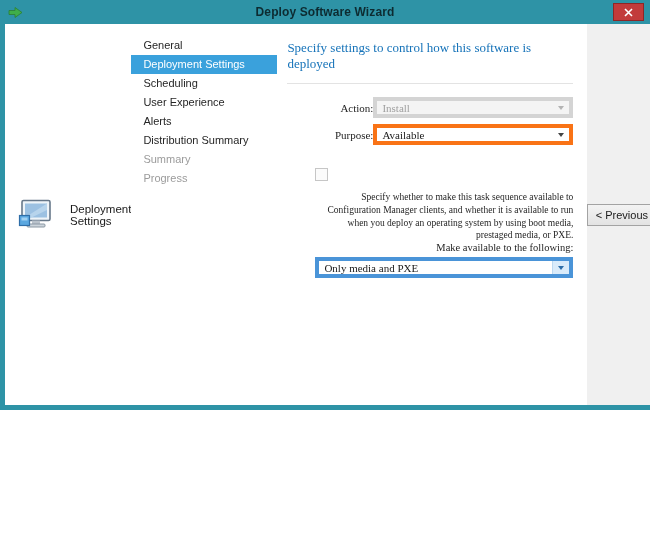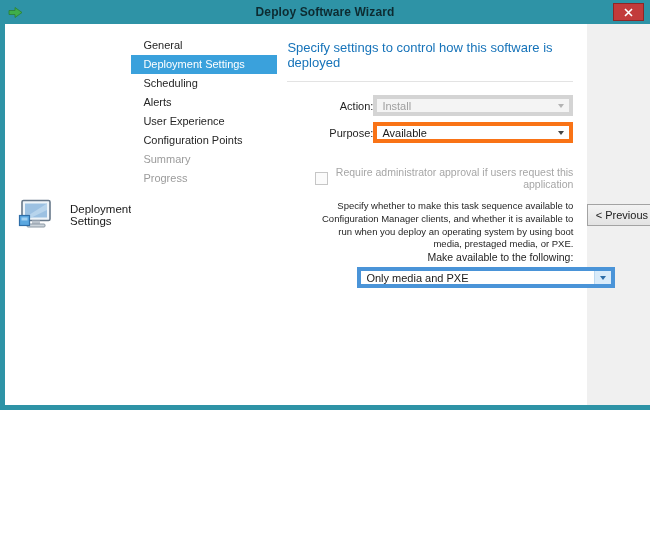--- a/index.html
+++ b/index.html
@@ -44,39 +44,39 @@
   .nav-item {
     height: 19px; line-height: 19px;
     font-size: 11px; color: #262626;
     padding-left: 12px; white-space: nowrap; cursor: default;
   }
   .nav-item.lvl1 { }
   .nav-item.selected { background: var(--selected-nav, #3aa1dc); color: #ffffff; }
   .nav-item.disabled { color: #9b9b9b; }
 
   
-  .content { flex: 1 1 auto; min-width: 0; padding: 16px 14px 0 10px; }
+  .content { flex: 1 1 auto; min-width: 0; padding: 16px 14px 0 10px; font-family: Liberation Serif, serif; }
   .page-title { font-size: 13px; font-weight: 400; color: var(--heading, #1673b9); margin-bottom: 11px; }
   .rule { height: 1px; background: #e3e3e3; }
 
   .form { margin-left: 28px; padding-top: 13px; text-align: right; }
   .row { display: flex; align-items: center; margin-bottom: 6px; }
   .row .fld-label { width: 58px; font-size: 11px; color: #1f1f1f; }
 
   .combo {
     position: relative; height: 21px; width: 200px;
     border: 4px solid #f97316; background: #ffffff;
     display: flex; align-items: center; padding: 0 20px 0 5px;
     font-size: 11px; color: #1a1a1a; cursor: default;
   }
   .combo .arrow { position: absolute; right: 0; top: 0; bottom: 0; width: 17px; display: flex; align-items: center; justify-content: center; }
   .combo .arrow::after { content: ""; border-left: 3.5px solid transparent; border-right: 3.5px solid transparent; border-top: 4px solid #444; }
   .combo.disabled { background: #f4f4f4; border-color: #d4d4d4; color: #9f9f9f; }
   .combo.disabled .arrow::after { border-top-color: #b3b3b3; }
-  .combo.full { width: 100%; border-color: var(--focus, #4a94d8); margin-left: 42px; }
+  .combo.full { width: 100%; border-color: var(--focus, #4a94d8); }
   .combo.full .arrow { background: #d9ebfa; border-left: 1px solid #bcd9f1; }
   .combo.full .arrow::after { border-top-color: #2d6da8; }
 
   .check-row { display: flex; align-items: center; gap: 6px; margin-top: 23px; }
   .checkbox { width: 13px; height: 13px; border: 1px solid #c6c6c6; background: #fbfbfb; flex: 0 0 13px; }
   .check-label { font-size: 10.5px; color: #a6a6a6; }
 
   .desc { margin-top: 10px; font-size: 9.5px; line-height: 1.35; color: #1f1f1f; }
 
   .label2 { margin-bottom: 4px; font-size: 10.5px; color: #1f1f1f; }
@@ -133,23 +133,23 @@
       <span class="hdr-title">Deployment Settings</span>
     </div>
     <div class="header-rule"></div>
 
     <div class="body">
 
       <nav class="sidebar">
         <div class="nav-item lvl0">General</div>
         <div class="nav-item lvl0 selected">Deployment Settings</div>
         <div class="nav-item lvl1">Scheduling</div>
+        <div class="nav-item lvl1">User Experience</div>
         <div class="nav-item lvl1">Alerts</div>
-        <div class="nav-item lvl1">User Experience</div>
-        <div class="nav-item lvl1">Configuration Points</div>
+        <div class="nav-item lvl1">Distribution Summary</div>
         <div class="nav-item lvl0 disabled">Summary</div>
         <div class="nav-item lvl0 disabled">Progress</div>
       </nav>
 
       <section class="content">
         <h1 class="page-title">Specify settings to control how this software is deployed</h1>
         <div class="rule"></div>
 
         <div class="form">
 
@@ -164,21 +164,20 @@
           <div class="row">
             <span class="fld-label">Purpose:</span>
             <div class="combo">
               <span>Available</span>
               <span class="arrow"></span>
             </div>
           </div>
 
           <div class="check-row">
             <span class="checkbox"></span>
-            <span class="check-label">Require administrator approval if users request this application</span>
           </div>
 
           <p class="desc">Specify whether to make this task sequence available to Configuration Manager clients, and whether it is available to run when you deploy an operating system by using boot media, prestaged media, or PXE.</p>
 
           <div class="label2">Make available to the following:</div>
           <div class="combo full">
             <span>Only media and PXE</span>
             <span class="arrow"></span>
           </div>
 

